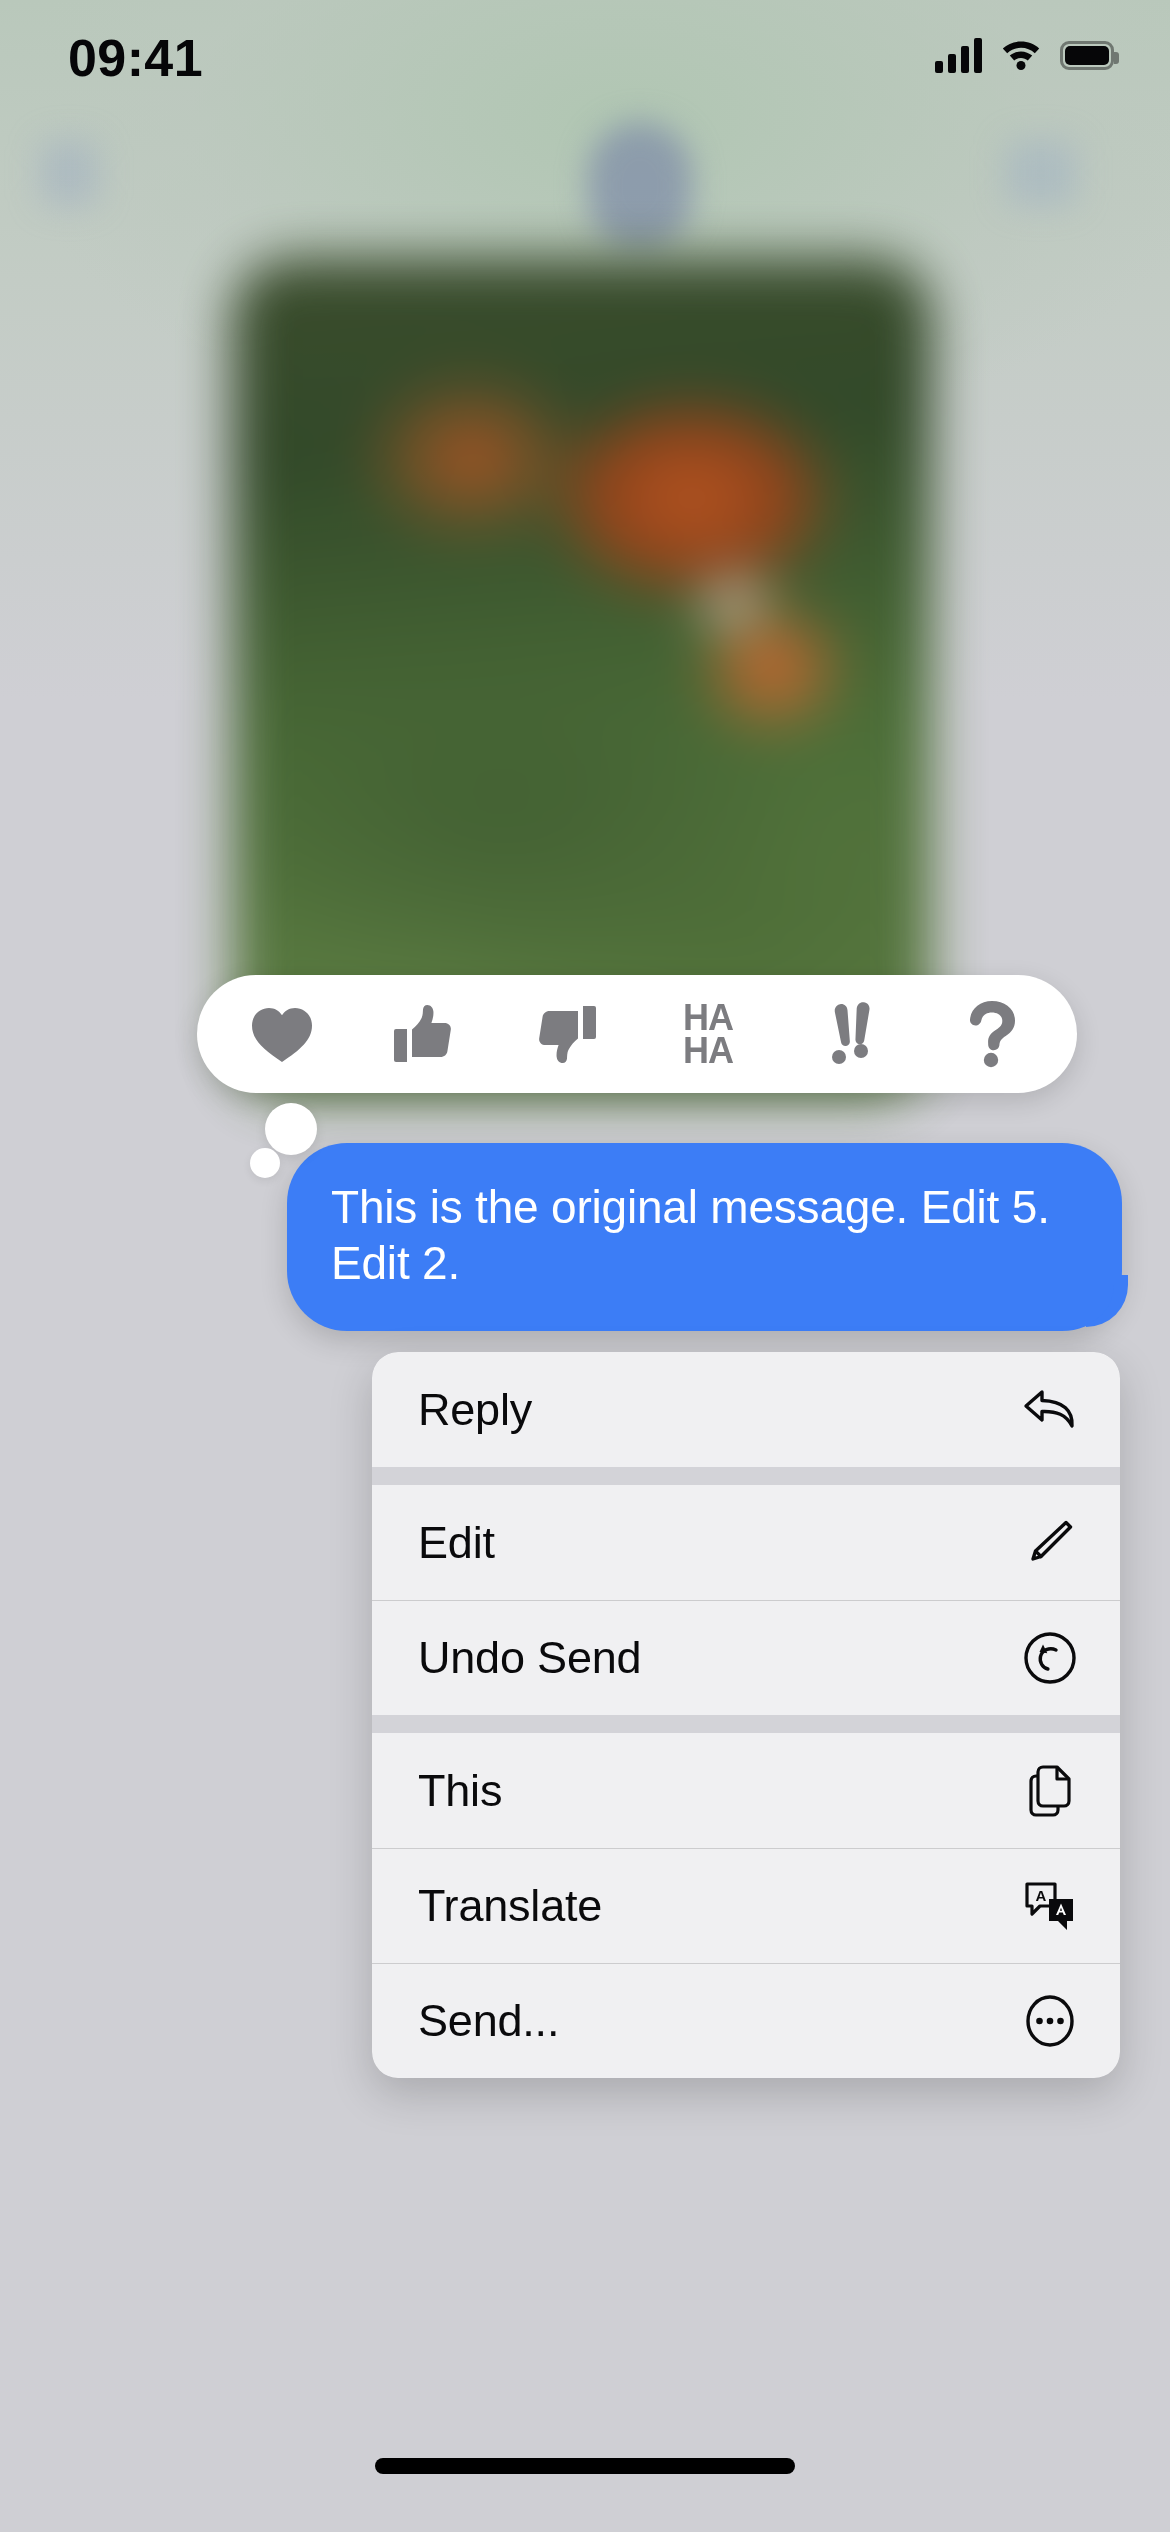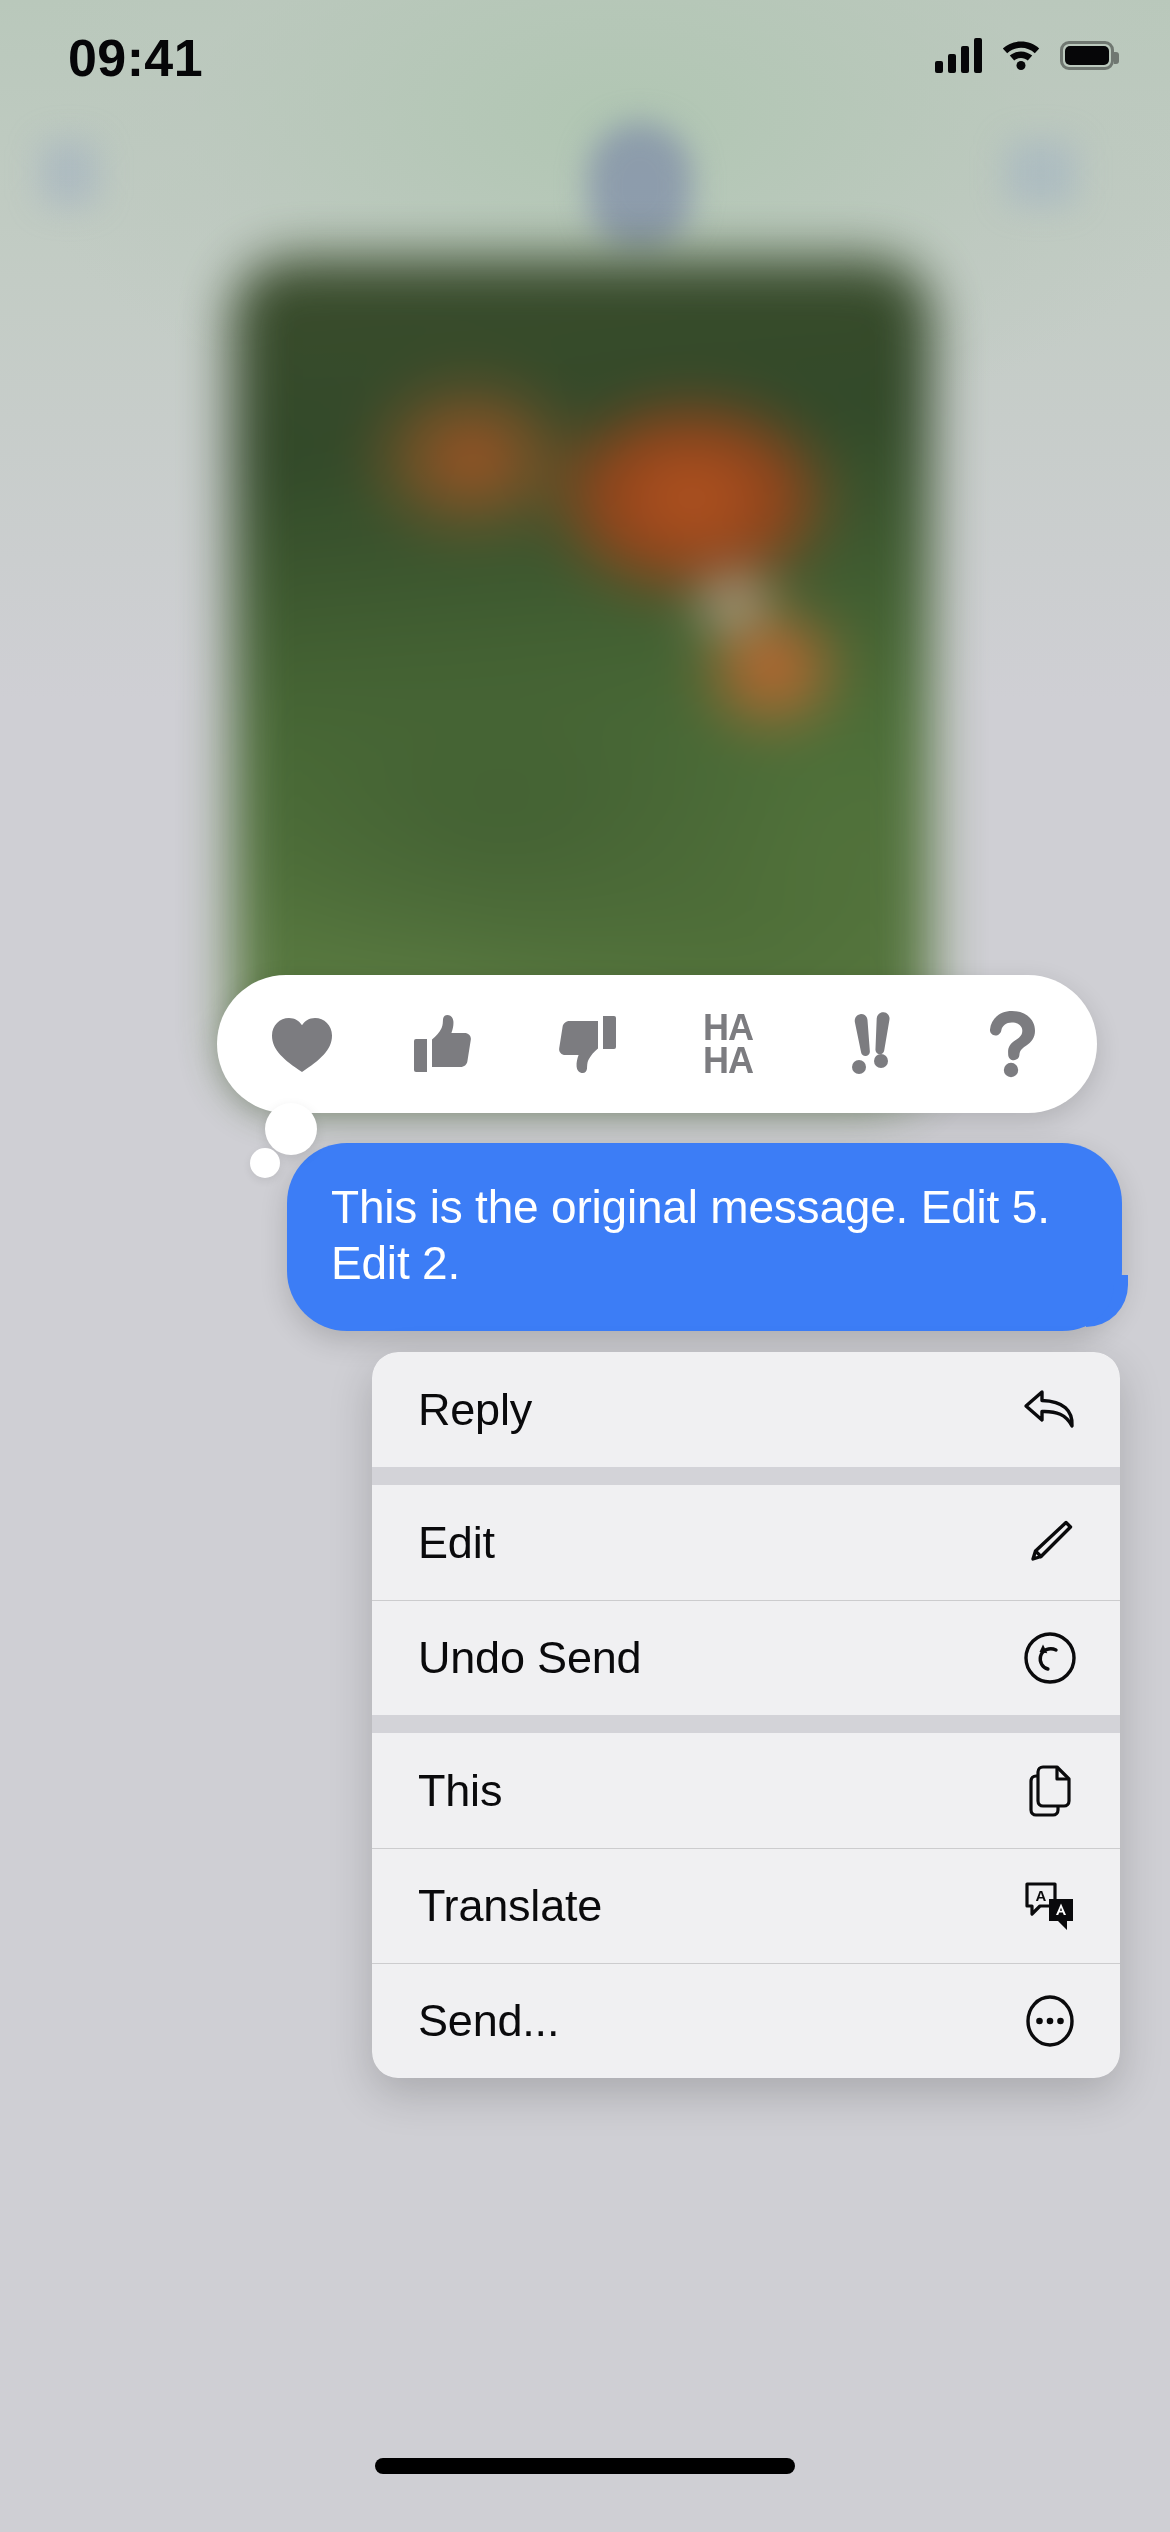--- a/index.html
+++ b/index.html
@@ -117,22 +117,22 @@
   .batt span {
     position:absolute; left:2px; top:2px; bottom:2px;
     width:calc(100% - 4px);
     background:#060608;
     border-radius:5px;
   }
 
   
   .tapback {
     position:absolute;
-    left:217px; top:975px;
-    width:880px; height:138px;
+    left:197px; top:975px;
+    width:880px; height:118px;
     background:#ffffff;
     border-radius:69px;
     display:flex;
     align-items:center;
     justify-content:space-around;
     padding:0 14px;
     box-shadow:0 8px 26px rgba(0,0,0,0.14);
     z-index:25;
   }
   .tb-item {

